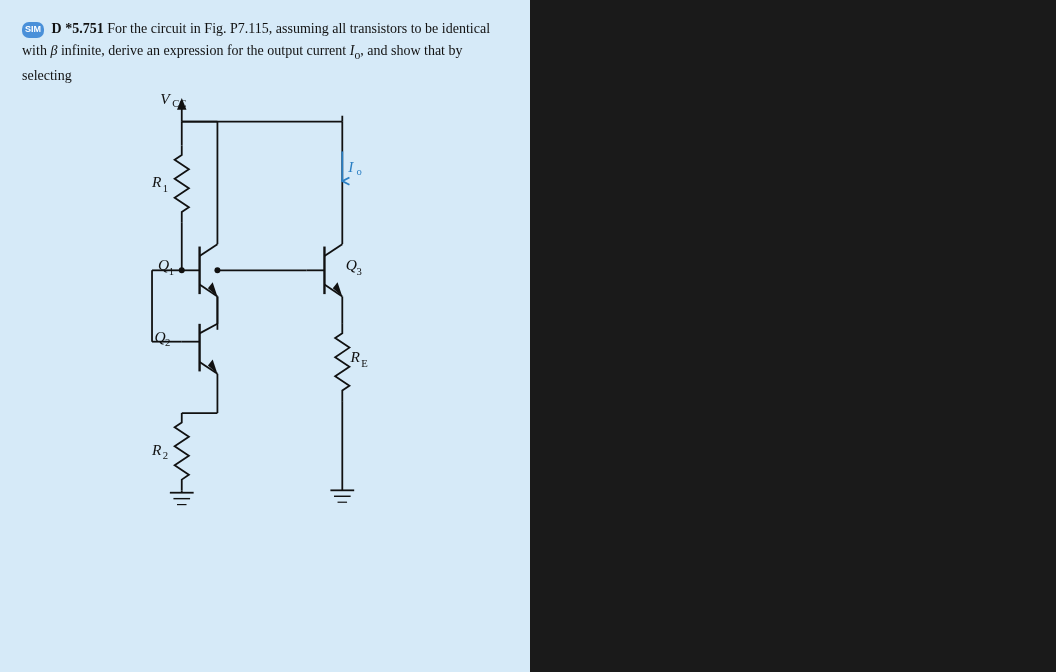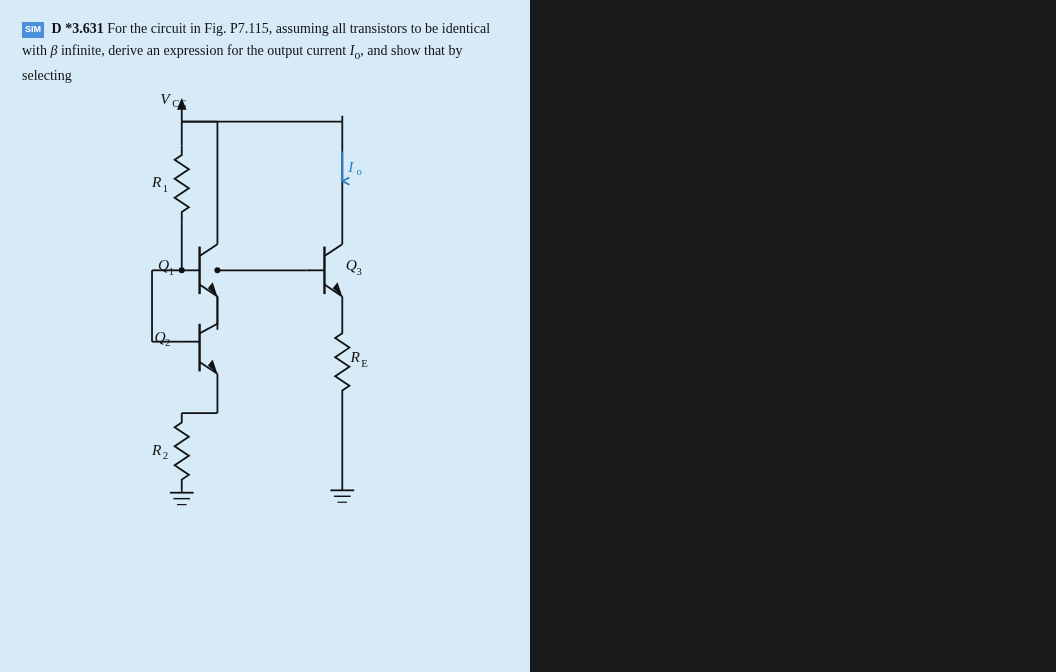--- a/index.html
+++ b/index.html
@@ -29,20 +29,21 @@
     .sim-badge {
       display: inline-block;
       background: #4a90d9;
       color: white;
       font-size: 9px;
       font-weight: bold;
       padding: 1px 3px;
       margin-right: 4px;
       font-family: Arial, sans-serif;
       vertical-align: middle;
+      border-radius: 7px;
     }
     .bold-d {
       font-weight: bold;
       font-style: normal;
     }
     .formula-line {
       text-align: center;
       font-family: 'Times New Roman', Times, serif;
       font-size: 15px;
       margin: 12px 0 8px 0;
@@ -61,21 +62,21 @@
       height: 100%;
     }
     
   </style>
 </head>
 <body>
 
 <div class="main-panel">
   <div class="problem-text">
     <span class="sim-badge">SIM</span>
-    <span class="bold-d">D *3.631</span>
+    <span class="bold-d">D *5.751</span>
     <span> For the circuit in Fig. P7.115, assuming all transistors to be identical with <i>β</i> infinite, derive an expression for the output current <i>I</i><sub>o</sub>, and show that by selecting</span>
   </div>
 
 
   <div class="circuit-container">
     <svg class="circuit" viewBox="0 0 300 370" xmlns="http://www.w3.org/2000/svg">
       <defs>
         <marker id="arrowDown" markerWidth="6" markerHeight="6" refX="3" refY="5" orient="auto">
           <path d="M1,1 L3,5 L5,1" stroke="#2a7fc4" stroke-width="1" fill="none"></path>
         </marker>

